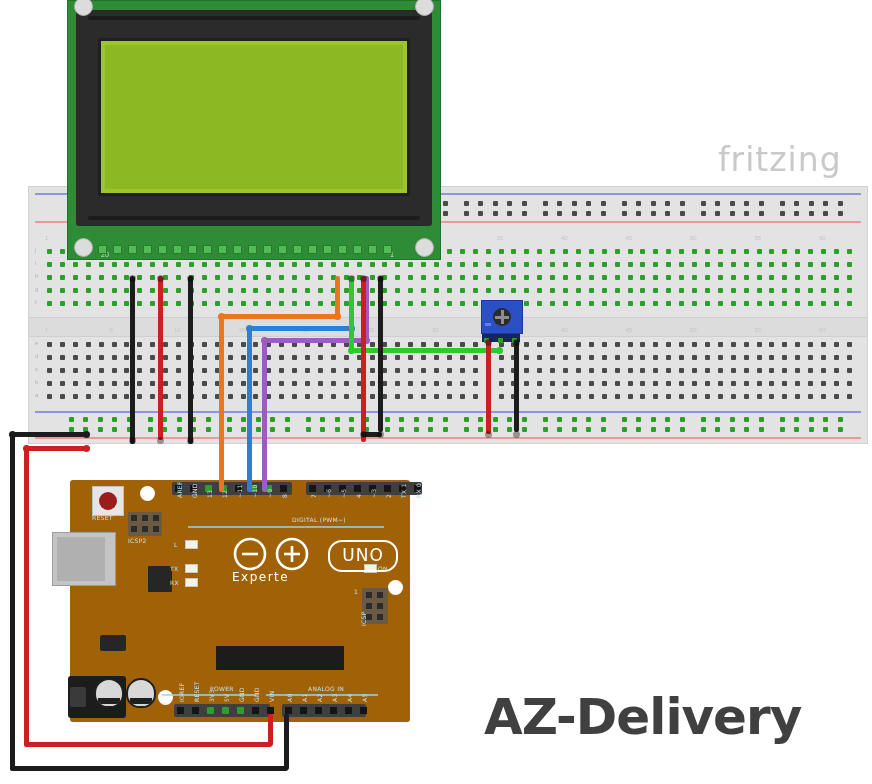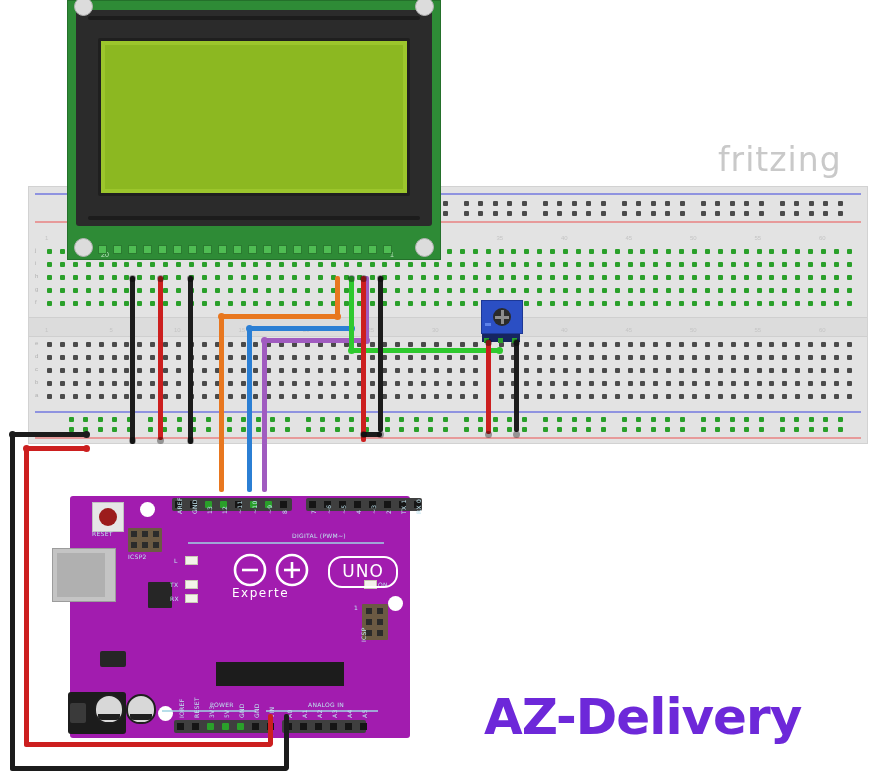--- a/index.html
+++ b/index.html
@@ -6,21 +6,21 @@
   body{width:872px;height:784px;position:relative;overflow:hidden;
        font-family:"Liberation Sans",sans-serif;}
   .abs{position:absolute;}
 
   
   #fritzing-watermark{left:718px;top:140px;font-size:33px;letter-spacing:1px;
       color:#c9c9c9;font-family:"DejaVu Sans",sans-serif;font-weight:400;}
 
   
   #az-logo{left:484px;top:694px;width:360px;height:62px;}
-  #az-logo .word{font-size:50px;font-weight:700;color:#6d28d9;letter-spacing:-1px;
+  #az-logo .word{font-size:50px;font-weight:700;color:#404040;letter-spacing:-1px;
       line-height:46px;font-family:"DejaVu Sans",sans-serif;}
   #az-logo .tag{font-size:13px;color:#efa9ad;letter-spacing:1.2px;margin-top:-2px;
       text-align:right;padding-right:4px;font-family:"DejaVu Sans",sans-serif;}
 
   
   #breadboard{left:28px;top:186px;width:838px;height:256px;background:#e3e3e3;
       border:1px solid #d2d2d2;}
   .bb-chan{position:absolute;left:0;right:0;height:18px;background:#dcdcdc;
       border-top:1px solid #cfcfcf;border-bottom:1px solid #cfcfcf;}
   .rail-line{position:absolute;height:1.5px;left:6px;right:6px;}
@@ -53,21 +53,21 @@
   #pot .body{position:absolute;left:0;top:0;width:40px;height:32px;
       background:#2b4fc4;border:1px solid #1d3896;}
   #pot .base{position:absolute;left:1px;top:30px;width:38px;height:12px;
       background:#16255f;}
   #pot .knob{position:absolute;left:11px;top:7px;width:18px;height:18px;
       background:#2b2b2b;border-radius:50%;}
   #pot .sl{position:absolute;background:#8d8d8d;}
   #pot .leg{position:absolute;width:5px;height:5px;background:#2aa02a;top:38px;}
 
   
-  #arduino{left:70px;top:496px;width:340px;height:242px;background:#a21caf;
+  #arduino{left:70px;top:480px;width:340px;height:242px;background:#a16207;
       border-radius:3px;}
   #arduino .trace{position:absolute;background:#9fd3e2;height:1.5px;opacity:.75;}
   .ard-txt{position:absolute;color:#bfe2ee;font-size:6px;
       font-family:"DejaVu Sans",sans-serif;letter-spacing:.3px;}
   .ard-txt.vert{transform-origin:left top;transform:rotate(-90deg);white-space:nowrap;}
   .hdr{position:absolute;background:#3f3f3f;border-radius:2px;}
   .hdr .p{position:absolute;width:7px;height:7px;background:#151515;top:2.5px;}
   .hdr .p.live{background:#2aa02a;border-radius:1px;}
   #reset-btn{position:absolute;left:22px;top:6px;width:30px;height:28px;
       background:#e6e6e6;border:1px solid #c0c0c0;}

